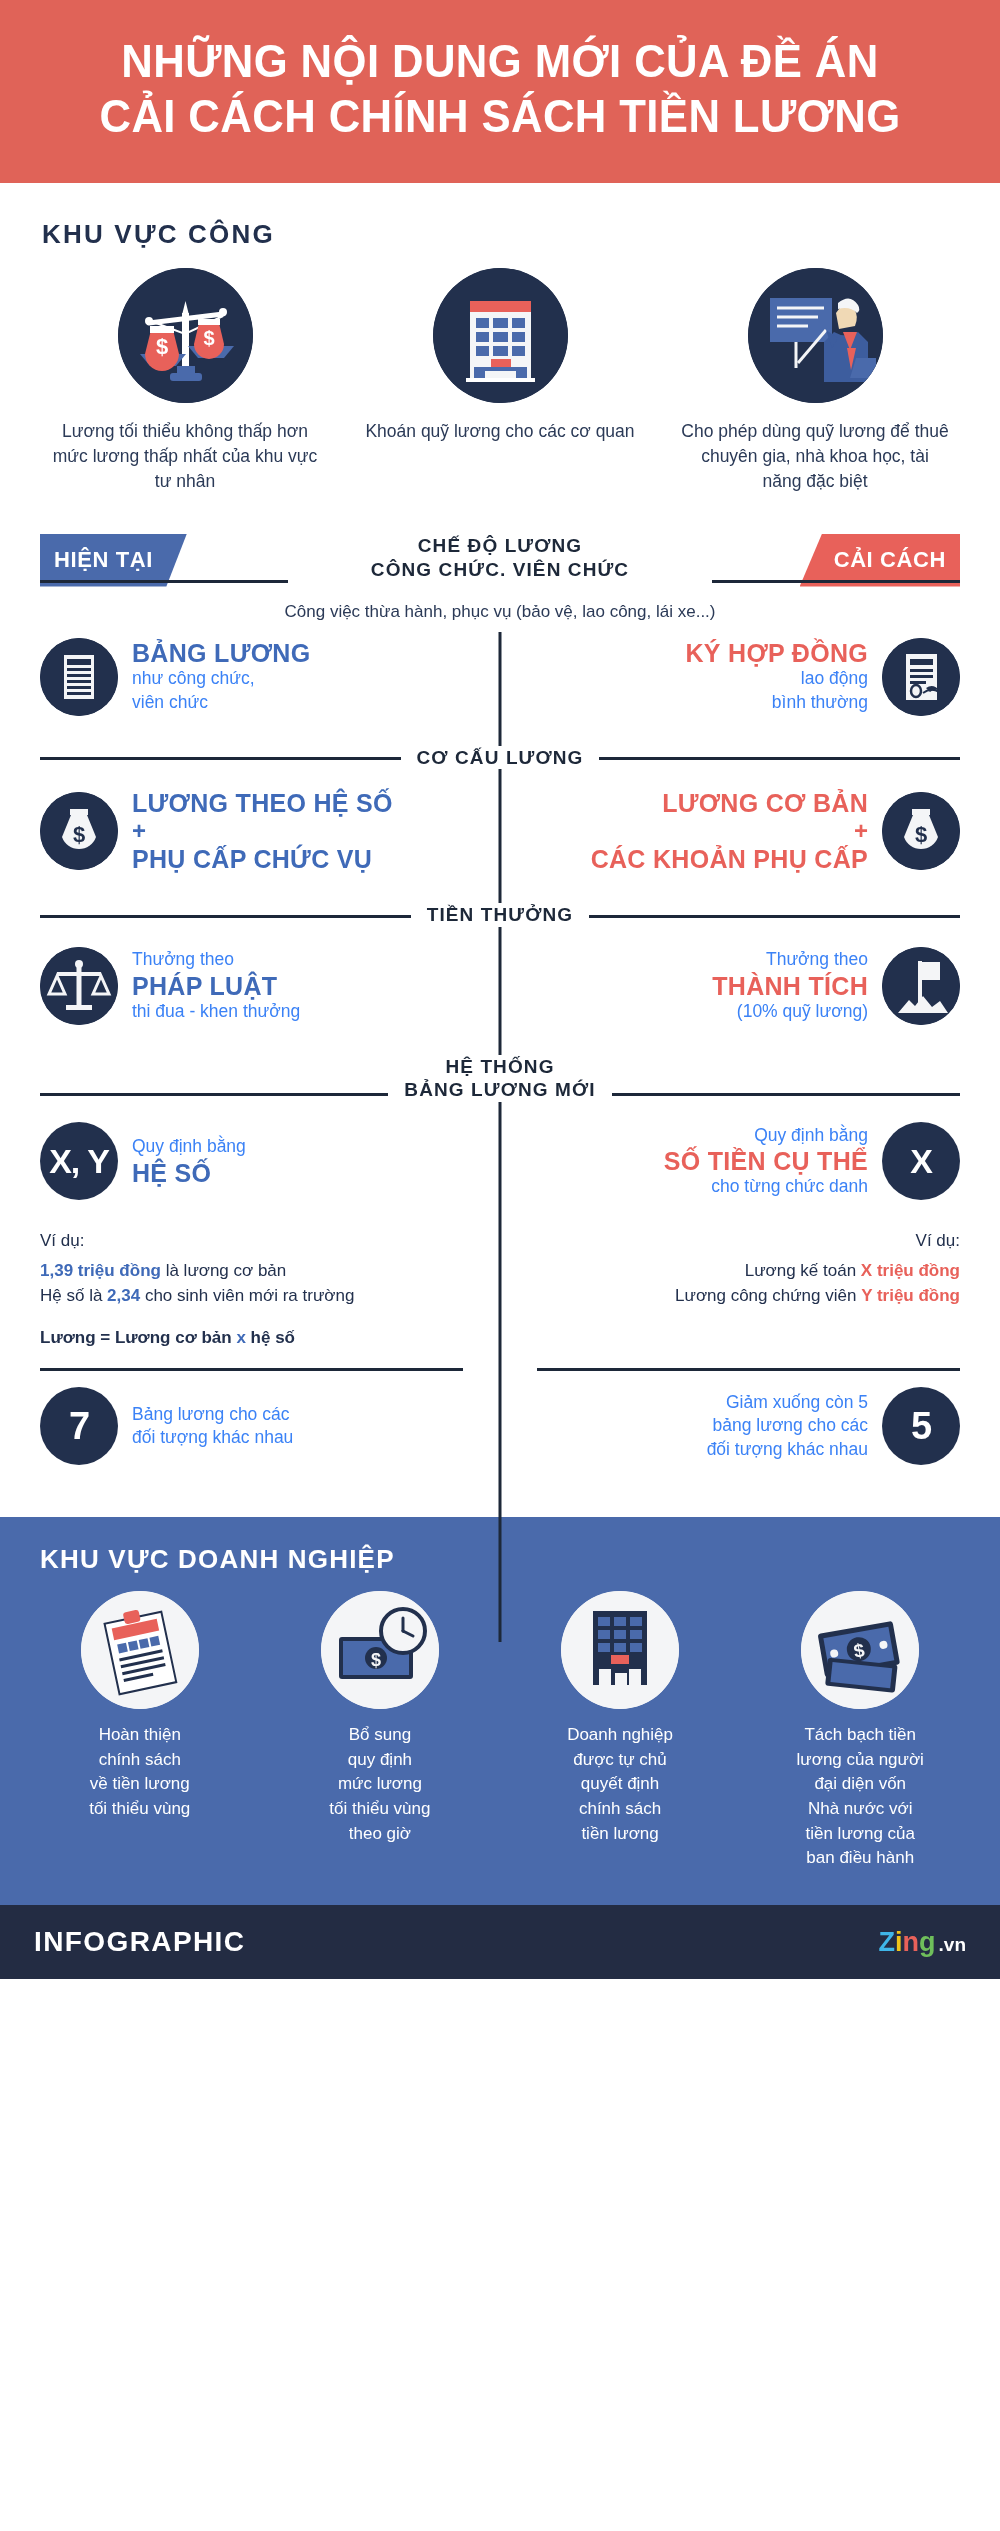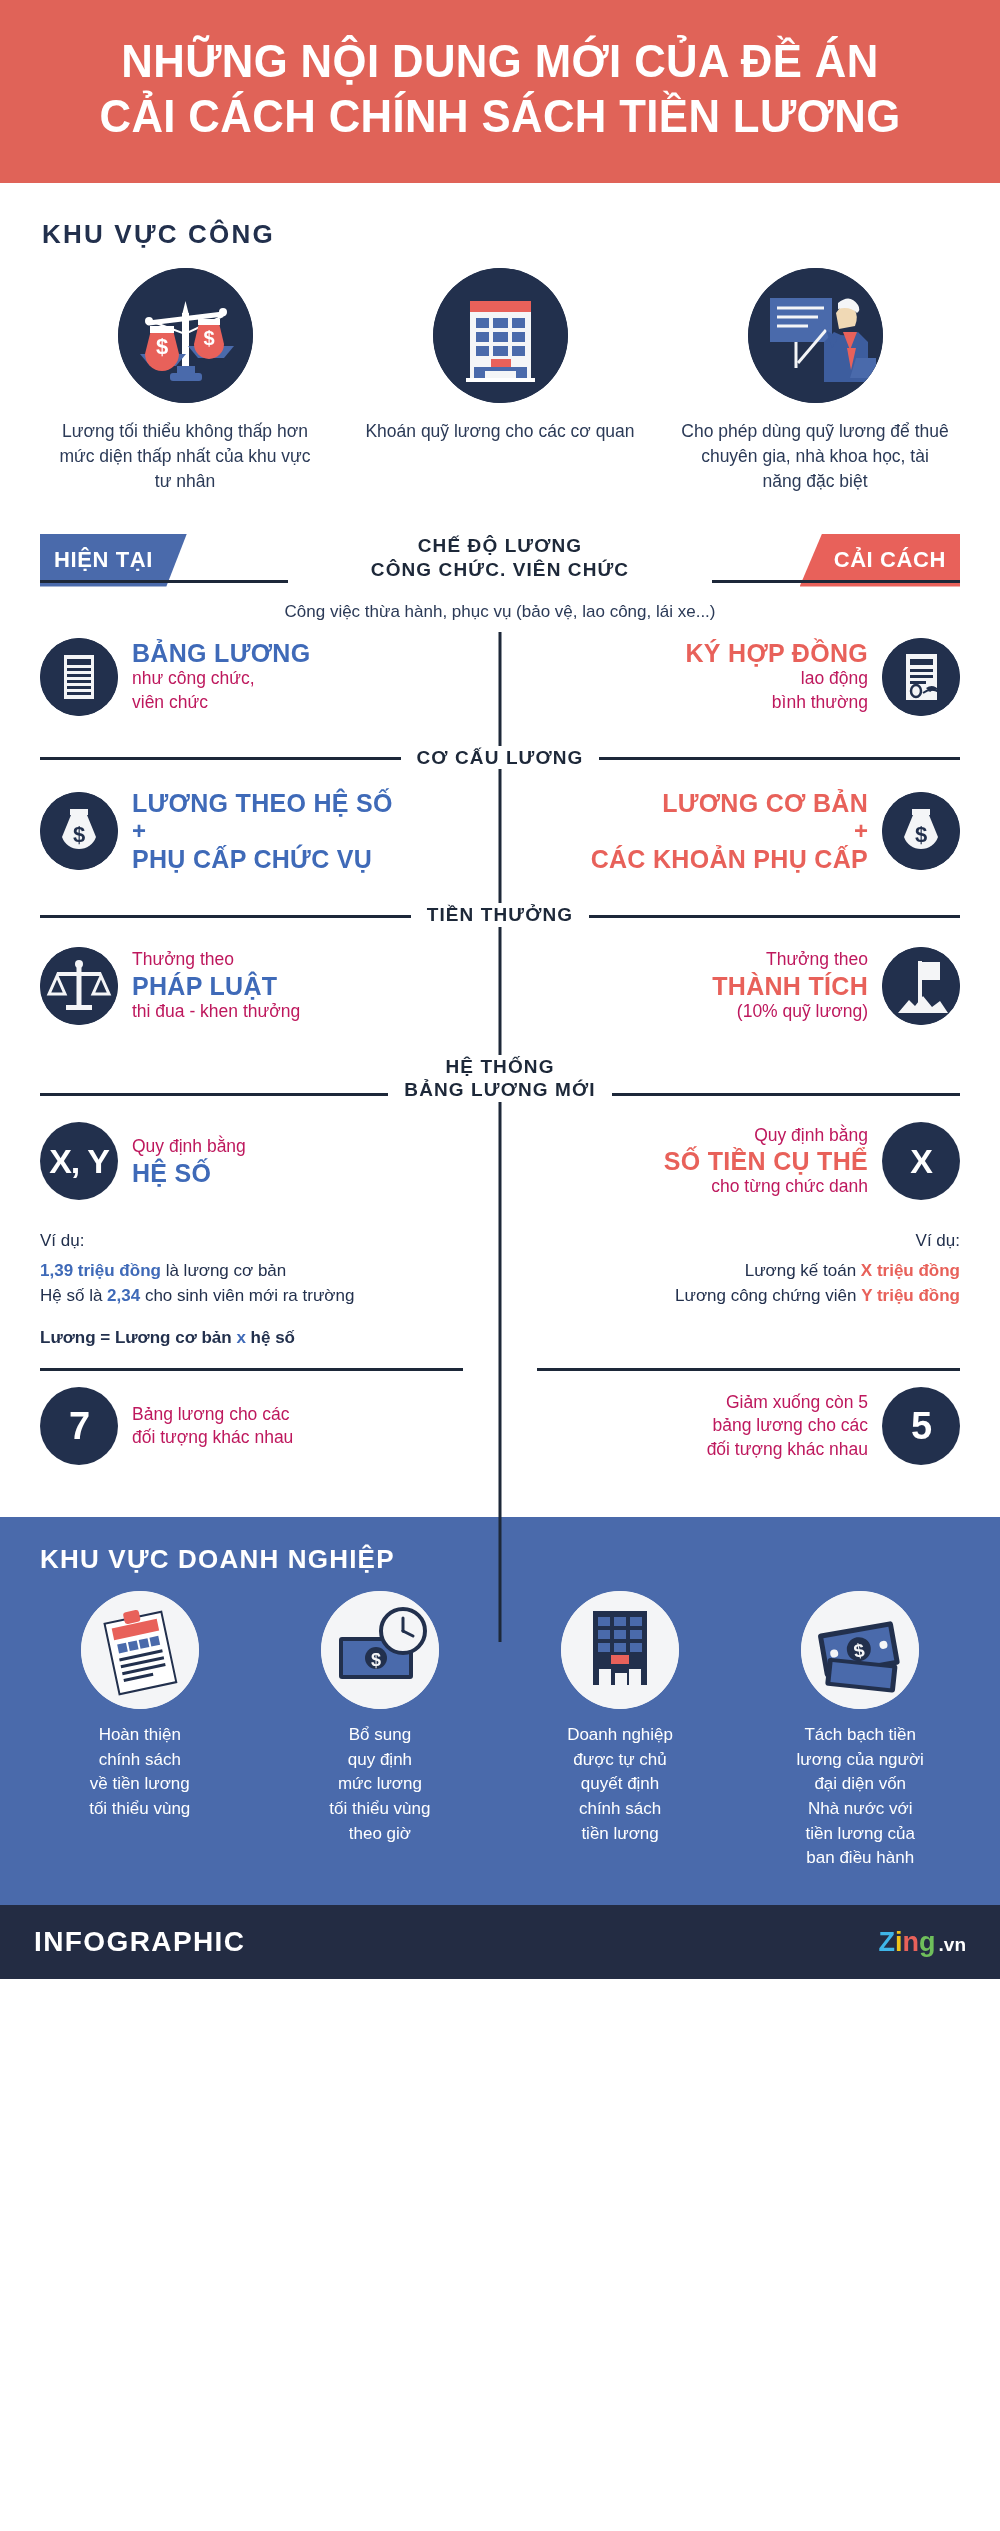--- a/index.html
+++ b/index.html
@@ -88,21 +88,21 @@
   .ico-circ{
     width:78px;height:78px;border-radius:50%;background:#22304d;flex:0 0 78px;
     display:flex;align-items:center;justify-content:center;overflow:hidden;
   }
   .ico-circ.num{font-family:"Liberation Sans Narrow","Liberation Sans",sans-serif;
     color:#fff;font-weight:bold;font-size:34px;letter-spacing:-1px;}
   .hd-blue{color:#3f6ab8;font-weight:bold;font-size:25px;line-height:1.12;
     font-family:"Liberation Sans Narrow","Liberation Sans",sans-serif;letter-spacing:.3px;}
   .hd-red{color:#e8615a;font-weight:bold;font-size:25px;line-height:1.12;
     font-family:"Liberation Sans Narrow","Liberation Sans",sans-serif;letter-spacing:.3px;}
-  .sm{font-size:17.5px;line-height:1.35;color:#be185d;}
+  .sm{font-size:17.5px;line-height:1.35;color:#3b82f6;}
   .plus-blue{color:#3f6ab8;font-weight:bold;font-size:24px;line-height:1.15;}
   .plus-red{color:#e8615a;font-weight:bold;font-size:24px;line-height:1.15;}
 
   
   .divider{position:relative;height:auto;margin:14px 0 4px 0;text-align:center;}
   .divider .line{position:absolute;top:50%;left:0;right:0;height:3px;background:#1d2839;}
   .divider .lbl{
     position:relative;display:inline-block;background:#fff;padding:0 16px;
     font-weight:bold;font-size:19px;letter-spacing:1.1px;line-height:1.25;color:#1d2839;
     font-family:"Liberation Sans Narrow","Liberation Sans",sans-serif;
@@ -187,21 +187,21 @@
               <rect x="32" y="58" width="24" height="7" fill="#ffffff"></rect>
               <text x="44" y="86" font-family="Liberation Sans, sans-serif" font-size="22" font-weight="bold" fill="#fff" text-anchor="middle">$</text>
             </g>
             <g>
               <path d="M81 55 h20 l5 21 a14 14 0 0 1 -30 0 z" fill="#e8615a"></path>
               <rect x="80" y="51" width="22" height="6" fill="#ffffff"></rect>
               <text x="91" y="77" font-family="Liberation Sans, sans-serif" font-size="20" font-weight="bold" fill="#fff" text-anchor="middle">$</text>
             </g>
           </svg>
         </div>
-        <div class="cap">Lương tối thiểu không thấp hơn mức diện thấp nhất của khu vực tư nhân</div>
+        <div class="cap">Lương tối thiểu không thấp hơn mức lương thấp nhất của khu vực tư nhân</div>
       </div>
 
       <div class="circle-col">
         <div class="big-circle">
           <svg width="135" height="135" viewBox="0 0 135 135" aria-hidden="true">
             <circle cx="67.5" cy="67.5" r="67.5" fill="#22304d"></circle>
             <rect x="37" y="33" width="61" height="78" fill="#f4f5f7"></rect>
             <rect x="37" y="33" width="61" height="11" fill="#e8615a"></rect>
             <g fill="#4a6aab">
               <rect x="43" y="50" width="13" height="10"></rect>

